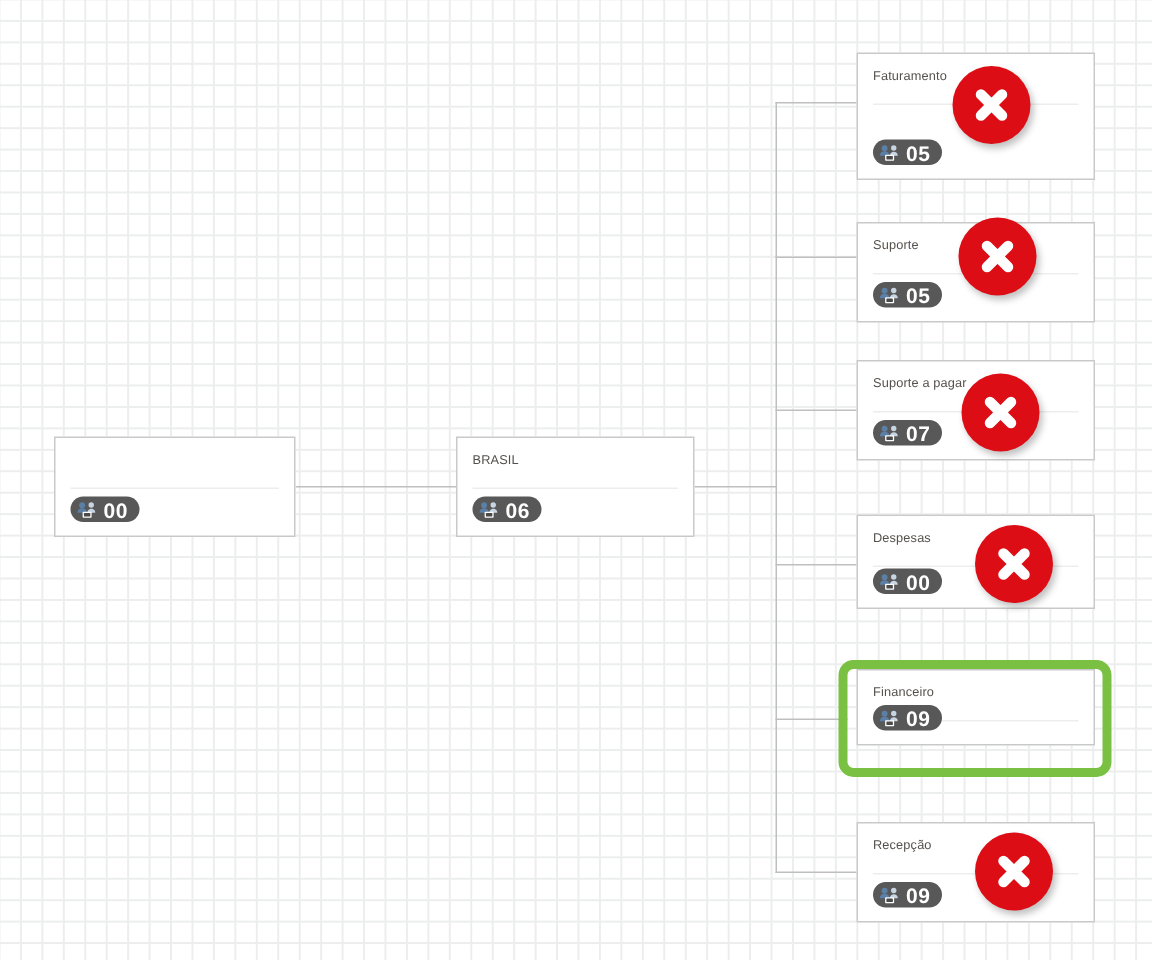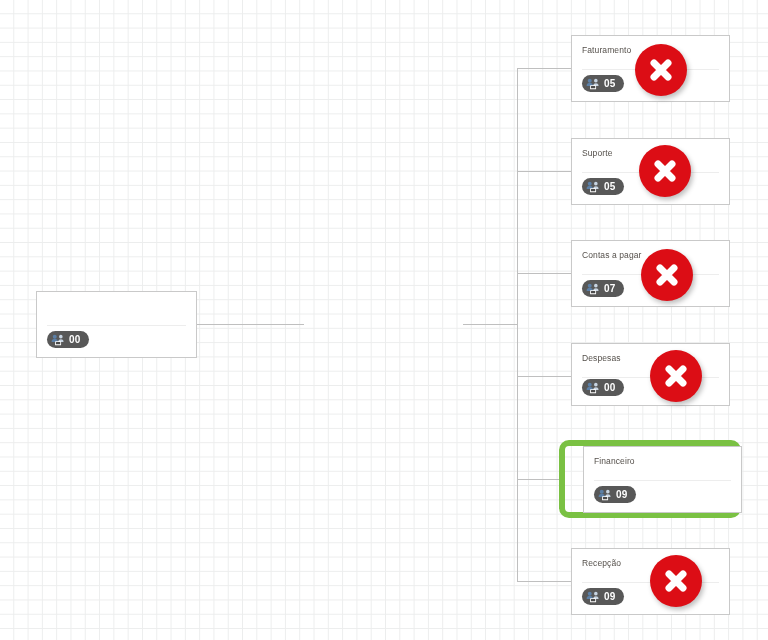--- a/index.html
+++ b/index.html
@@ -65,21 +65,21 @@
     left: 10px;
     bottom: 9px;
     height: 17px;
     display: flex;
     align-items: center;
     gap: 4px;
     padding: 0 8px 0 4px;
     border-radius: 9px;
     background: #585858;
     color: #ffffff;
-    font-size: 10px;
+    font-size: 14px;
     font-weight: bold;
     letter-spacing: 0.3px;
   }
   .badge svg { display: block; }
   .badge-count { position: relative; top: 0px; }
   .sel-ring {
     position: absolute;
     border: 6px solid #7ac143;
     border-radius: 10px;
     box-sizing: border-box;
@@ -129,22 +129,39 @@
           <path d="M0.6 8.6c0-1.9 1.6-3 3.6-3s3.6 1.1 3.6 3v0.6H0.6z" fill="#5b7fa6"></path>
           <path d="M8.4 8.8c0-1.8 1.4-2.8 3-2.8s3 1 3 2.8v0.4H8.4z" fill="#c7d4e2"></path>
           <rect x="4.6" y="8.4" width="7" height="4.6" rx="0.6" fill="#ffffff"></rect>
           <rect x="5.6" y="9.4" width="5" height="2.7" rx="0.4" fill="#4a4a4a"></rect>
         </svg>
       </span>
       <span class="badge-count">00</span>
     </div>
   </div>
 
-
-  <div class="node" style="left:571px; top:35px; width:159px; height:67px;">
+  <div class="node" style="left:304px; top:291px; width:159px; height:67px;">
+    <div class="node-title">BRASIL</div>
+    <div class="node-divider"></div>
+    <div class="badge">
+      <span>
+        <svg width="14" height="12" viewBox="0 0 16 14">
+          <circle cx="4.2" cy="3.3" r="2.3" fill="#5b7fa6"></circle>
+          <circle cx="11.3" cy="3.1" r="2.1" fill="#c7d4e2"></circle>
+          <path d="M0.6 8.6c0-1.9 1.6-3 3.6-3s3.6 1.1 3.6 3v0.6H0.6z" fill="#5b7fa6"></path>
+          <path d="M8.4 8.8c0-1.8 1.4-2.8 3-2.8s3 1 3 2.8v0.4H8.4z" fill="#c7d4e2"></path>
+          <rect x="4.6" y="8.4" width="7" height="4.6" rx="0.6" fill="#ffffff"></rect>
+          <rect x="5.6" y="9.4" width="5" height="2.7" rx="0.4" fill="#4a4a4a"></rect>
+        </svg>
+      </span>
+      <span class="badge-count">06</span>
+    </div>
+  </div>
+
+  <div class="node" style="left:571px; top:35px; width:159px; height:85px;">
     <div class="node-title">Faturamento</div>
     <div class="node-divider"></div>
     <div class="badge">
       <span>
         <svg width="14" height="12" viewBox="0 0 16 14">
           <circle cx="4.2" cy="3.3" r="2.3" fill="#5b7fa6"></circle>
           <circle cx="11.3" cy="3.1" r="2.1" fill="#c7d4e2"></circle>
           <path d="M0.6 8.6c0-1.9 1.6-3 3.6-3s3.6 1.1 3.6 3v0.6H0.6z" fill="#5b7fa6"></path>
           <path d="M8.4 8.8c0-1.8 1.4-2.8 3-2.8s3 1 3 2.8v0.4H8.4z" fill="#c7d4e2"></path>
           <rect x="4.6" y="8.4" width="7" height="4.6" rx="0.6" fill="#ffffff"></rect>
@@ -153,21 +170,21 @@
       </span>
       <span class="badge-count">05</span>
     </div>
   </div>
   <div class="xmark" style="left:635px; top:44px;">
     <svg width="30" height="30" viewBox="0 0 30 30">
       <path d="M8 8 L22 22 M22 8 L8 22" stroke="#ffffff" stroke-width="7" stroke-linecap="round"></path>
     </svg>
   </div>
 
-  <div class="node" style="left:571px; top:138px; width:159px; height:67px;">
+  <div class="node" style="left:571px; top:148px; width:159px; height:67px;">
     <div class="node-title">Suporte</div>
     <div class="node-divider"></div>
     <div class="badge">
       <span>
         <svg width="14" height="12" viewBox="0 0 16 14">
           <circle cx="4.2" cy="3.3" r="2.3" fill="#5b7fa6"></circle>
           <circle cx="11.3" cy="3.1" r="2.1" fill="#c7d4e2"></circle>
           <path d="M0.6 8.6c0-1.9 1.6-3 3.6-3s3.6 1.1 3.6 3v0.6H0.6z" fill="#5b7fa6"></path>
           <path d="M8.4 8.8c0-1.8 1.4-2.8 3-2.8s3 1 3 2.8v0.4H8.4z" fill="#c7d4e2"></path>
           <rect x="4.6" y="8.4" width="7" height="4.6" rx="0.6" fill="#ffffff"></rect>
@@ -177,21 +194,21 @@
       <span class="badge-count">05</span>
     </div>
   </div>
   <div class="xmark" style="left:639px; top:145px;">
     <svg width="30" height="30" viewBox="0 0 30 30">
       <path d="M8 8 L22 22 M22 8 L8 22" stroke="#ffffff" stroke-width="7" stroke-linecap="round"></path>
     </svg>
   </div>
 
   <div class="node" style="left:571px; top:240px; width:159px; height:67px;">
-    <div class="node-title">Contas a pagar</div>
+    <div class="node-title">Suporte a pagar</div>
     <div class="node-divider"></div>
     <div class="badge">
       <span>
         <svg width="14" height="12" viewBox="0 0 16 14">
           <circle cx="4.2" cy="3.3" r="2.3" fill="#5b7fa6"></circle>
           <circle cx="11.3" cy="3.1" r="2.1" fill="#c7d4e2"></circle>
           <path d="M0.6 8.6c0-1.9 1.6-3 3.6-3s3.6 1.1 3.6 3v0.6H0.6z" fill="#5b7fa6"></path>
           <path d="M8.4 8.8c0-1.8 1.4-2.8 3-2.8s3 1 3 2.8v0.4H8.4z" fill="#c7d4e2"></path>
           <rect x="4.6" y="8.4" width="7" height="4.6" rx="0.6" fill="#ffffff"></rect>
           <rect x="5.6" y="9.4" width="5" height="2.7" rx="0.4" fill="#4a4a4a"></rect>
@@ -223,21 +240,21 @@
       <span class="badge-count">00</span>
     </div>
   </div>
   <div class="xmark" style="left:650px; top:350px;">
     <svg width="30" height="30" viewBox="0 0 30 30">
       <path d="M8 8 L22 22 M22 8 L8 22" stroke="#ffffff" stroke-width="7" stroke-linecap="round"></path>
     </svg>
   </div>
 
   <div class="sel-ring" style="left:559px; top:440px; width:182px; height:78px;"></div>
-  <div class="node" style="left:571px; top:446px; width:159px; height:67px;margin-left:12px;">
+  <div class="node" style="left:571px; top:446px; width:159px; height:51px;">
     <div class="node-title">Financeiro</div>
     <div class="node-divider"></div>
     <div class="badge">
       <span>
         <svg width="14" height="12" viewBox="0 0 16 14">
           <circle cx="4.2" cy="3.3" r="2.3" fill="#5b7fa6"></circle>
           <circle cx="11.3" cy="3.1" r="2.1" fill="#c7d4e2"></circle>
           <path d="M0.6 8.6c0-1.9 1.6-3 3.6-3s3.6 1.1 3.6 3v0.6H0.6z" fill="#5b7fa6"></path>
           <path d="M8.4 8.8c0-1.8 1.4-2.8 3-2.8s3 1 3 2.8v0.4H8.4z" fill="#c7d4e2"></path>
           <rect x="4.6" y="8.4" width="7" height="4.6" rx="0.6" fill="#ffffff"></rect>

